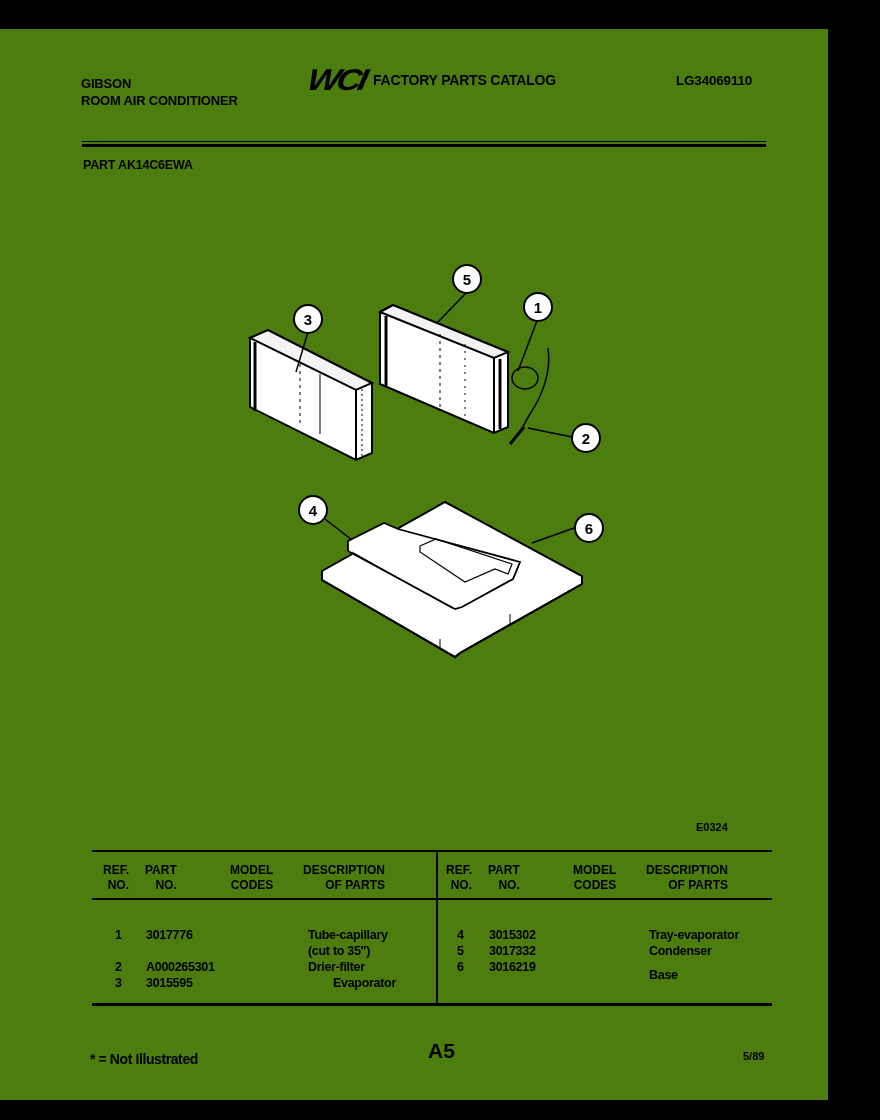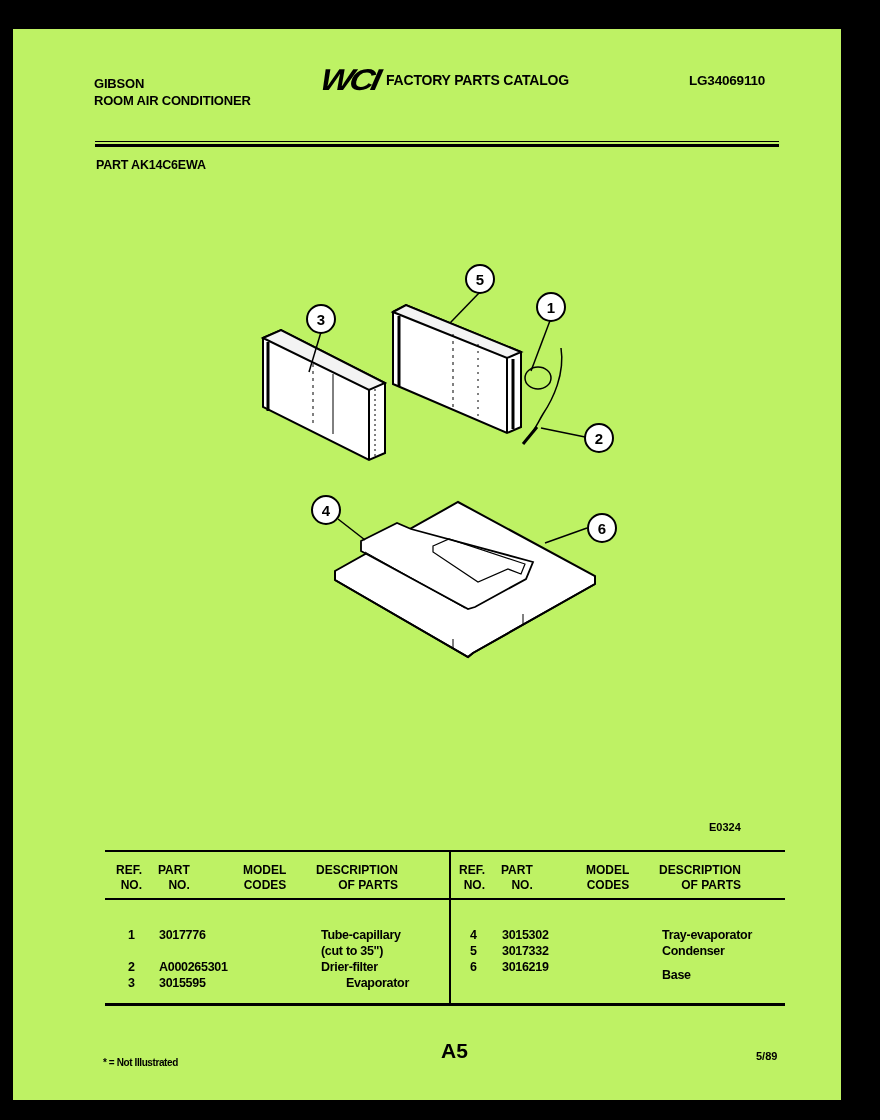--- a/index.html
+++ b/index.html
@@ -1,22 +1,22 @@
 <!DOCTYPE html>
 <html><head>
 <meta charset="utf-8">
 <style>
   html, body { margin: 0; padding: 0; }
   body {
     width: 880px; height: 1120px; background: #000; position: relative; overflow: hidden;
     font-family: "Liberation Sans", sans-serif; color: #000;
   }
   .page {
-    position: absolute; left: 13px; top: 29px; width: 828px; height: 1071px;
-    background: #bef264;
+    position: absolute; left: 0; top: 29px; width: 828px; height: 1071px;
+    background: #4d7c0f;
   }
   .abs { position: absolute; }
   .bold { font-weight: bold; }
   .hdr-text { font-size: 13px; font-weight: bold; letter-spacing: -0.2px; line-height: 16px; }
   .rule-thick { position: absolute; background: #000; height: 3px; }
   .rule-thin { position: absolute; background: #000; height: 1px; }
   .logo {
     position: absolute; left: 311px; top: 36px; font-size: 30px; font-weight: bold;
     font-style: italic; letter-spacing: -3px; transform: skewX(-12deg) scaleX(1.15);
     transform-origin: left top; line-height: 30px;
@@ -179,16 +179,16 @@
     <div class="abs tbl-cell" style="left:457px;top:914px;">5</div>
     <div class="abs tbl-cell" style="left:489px;top:914px;">3017332</div>
     <div class="abs tbl-cell" style="left:649px;top:914px;">Condenser</div>
   </div>
   <div>
     <div class="abs tbl-cell" style="left:457px;top:930px;">6</div>
     <div class="abs tbl-cell" style="left:489px;top:930px;">3016219</div>
     <div class="abs tbl-cell" style="left:649px;top:930px;margin-top:8px;">Base</div>
   </div>
 
-  <div class="abs bold" style="left:90px;top:1022px;font-size:10px;letter-spacing:-0.4px;margin-top:6px;">* = Not Illustrated</div>
+  <div class="abs bold" style="left:90px;top:1022px;font-size:14px;letter-spacing:-0.4px;">* = Not Illustrated</div>
   <div class="abs bold" style="left:428px;top:1010px;font-size:21px;">A5</div>
   <div class="abs bold" style="left:743px;top:1021px;font-size:11px;">5/89</div>
 </div>
 
 </body></html>

